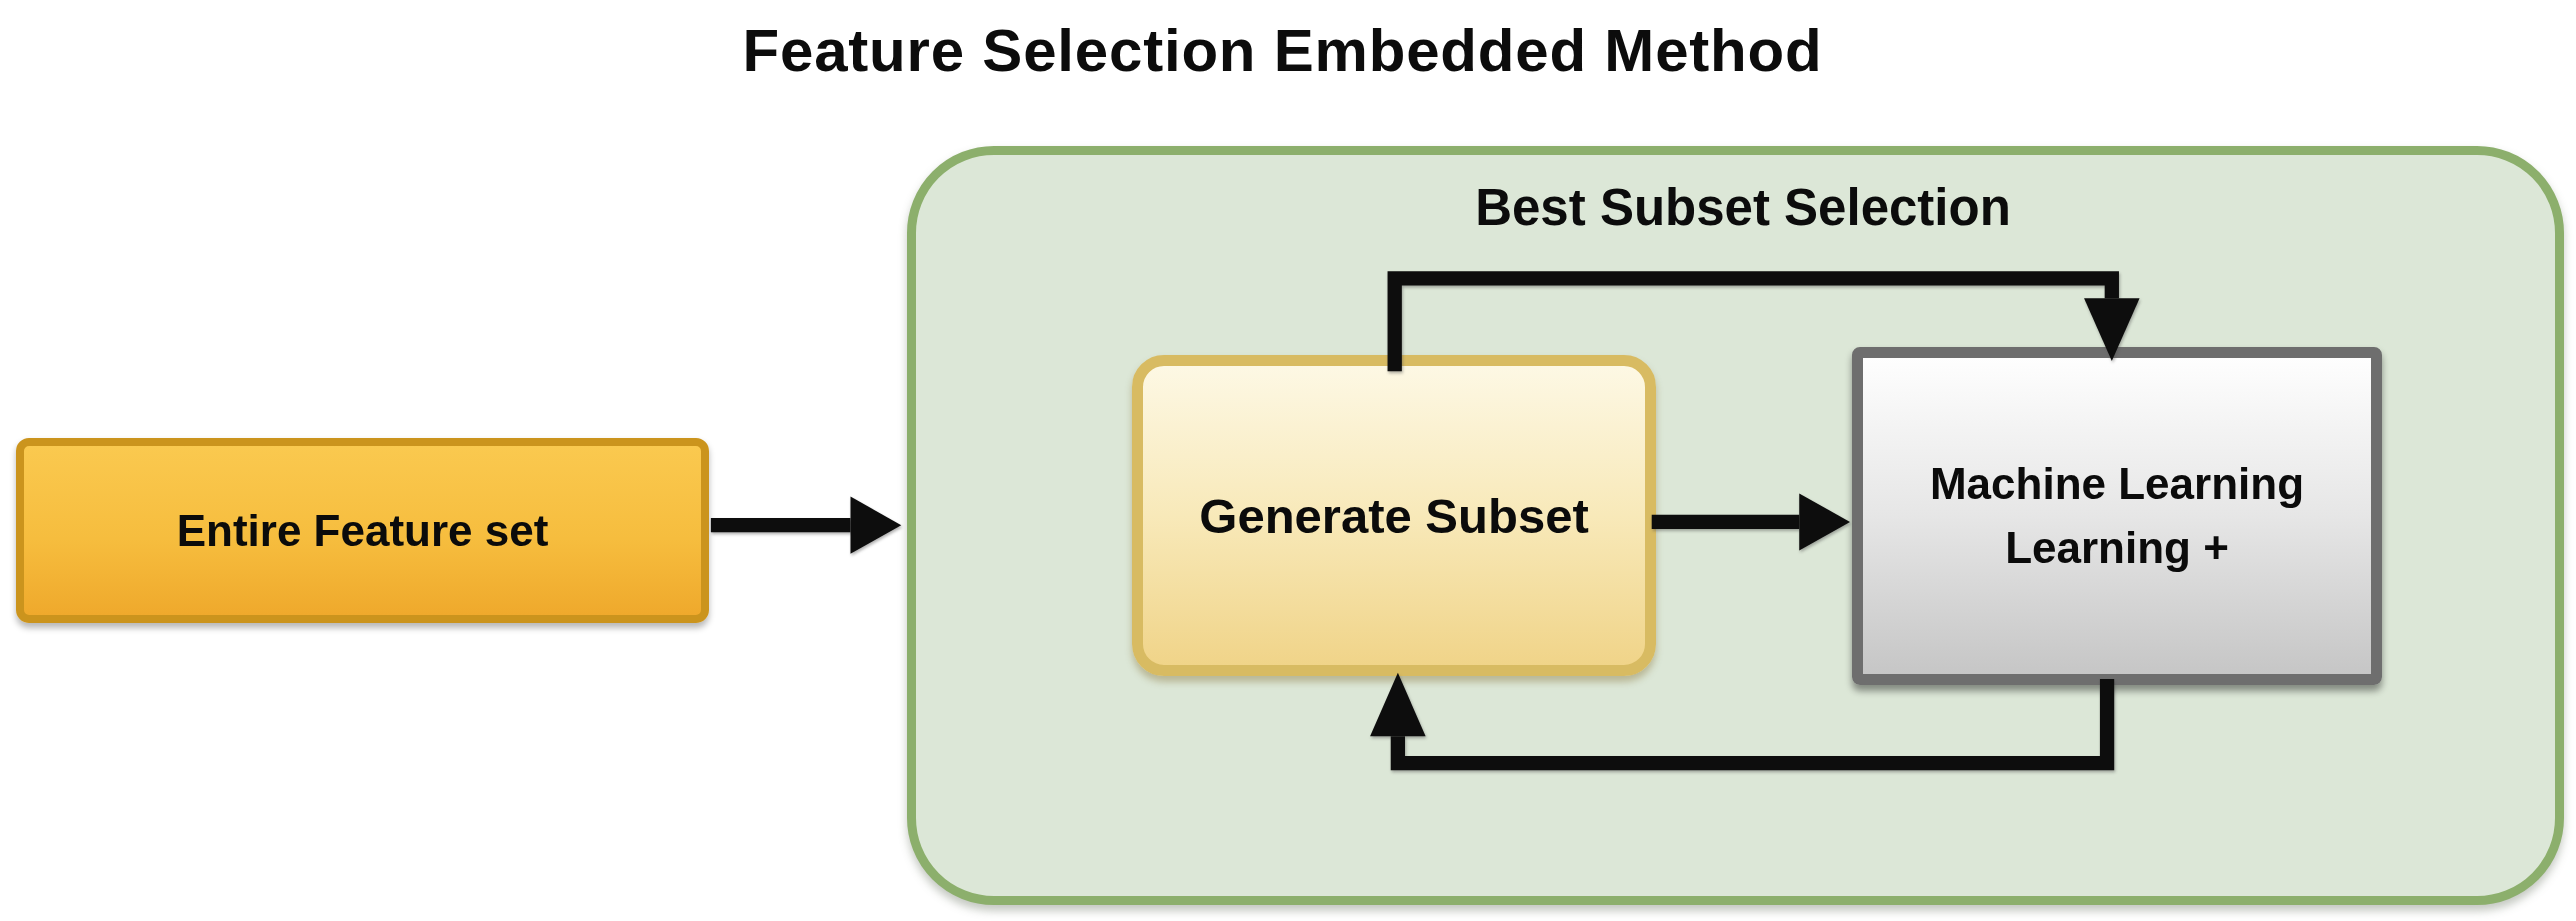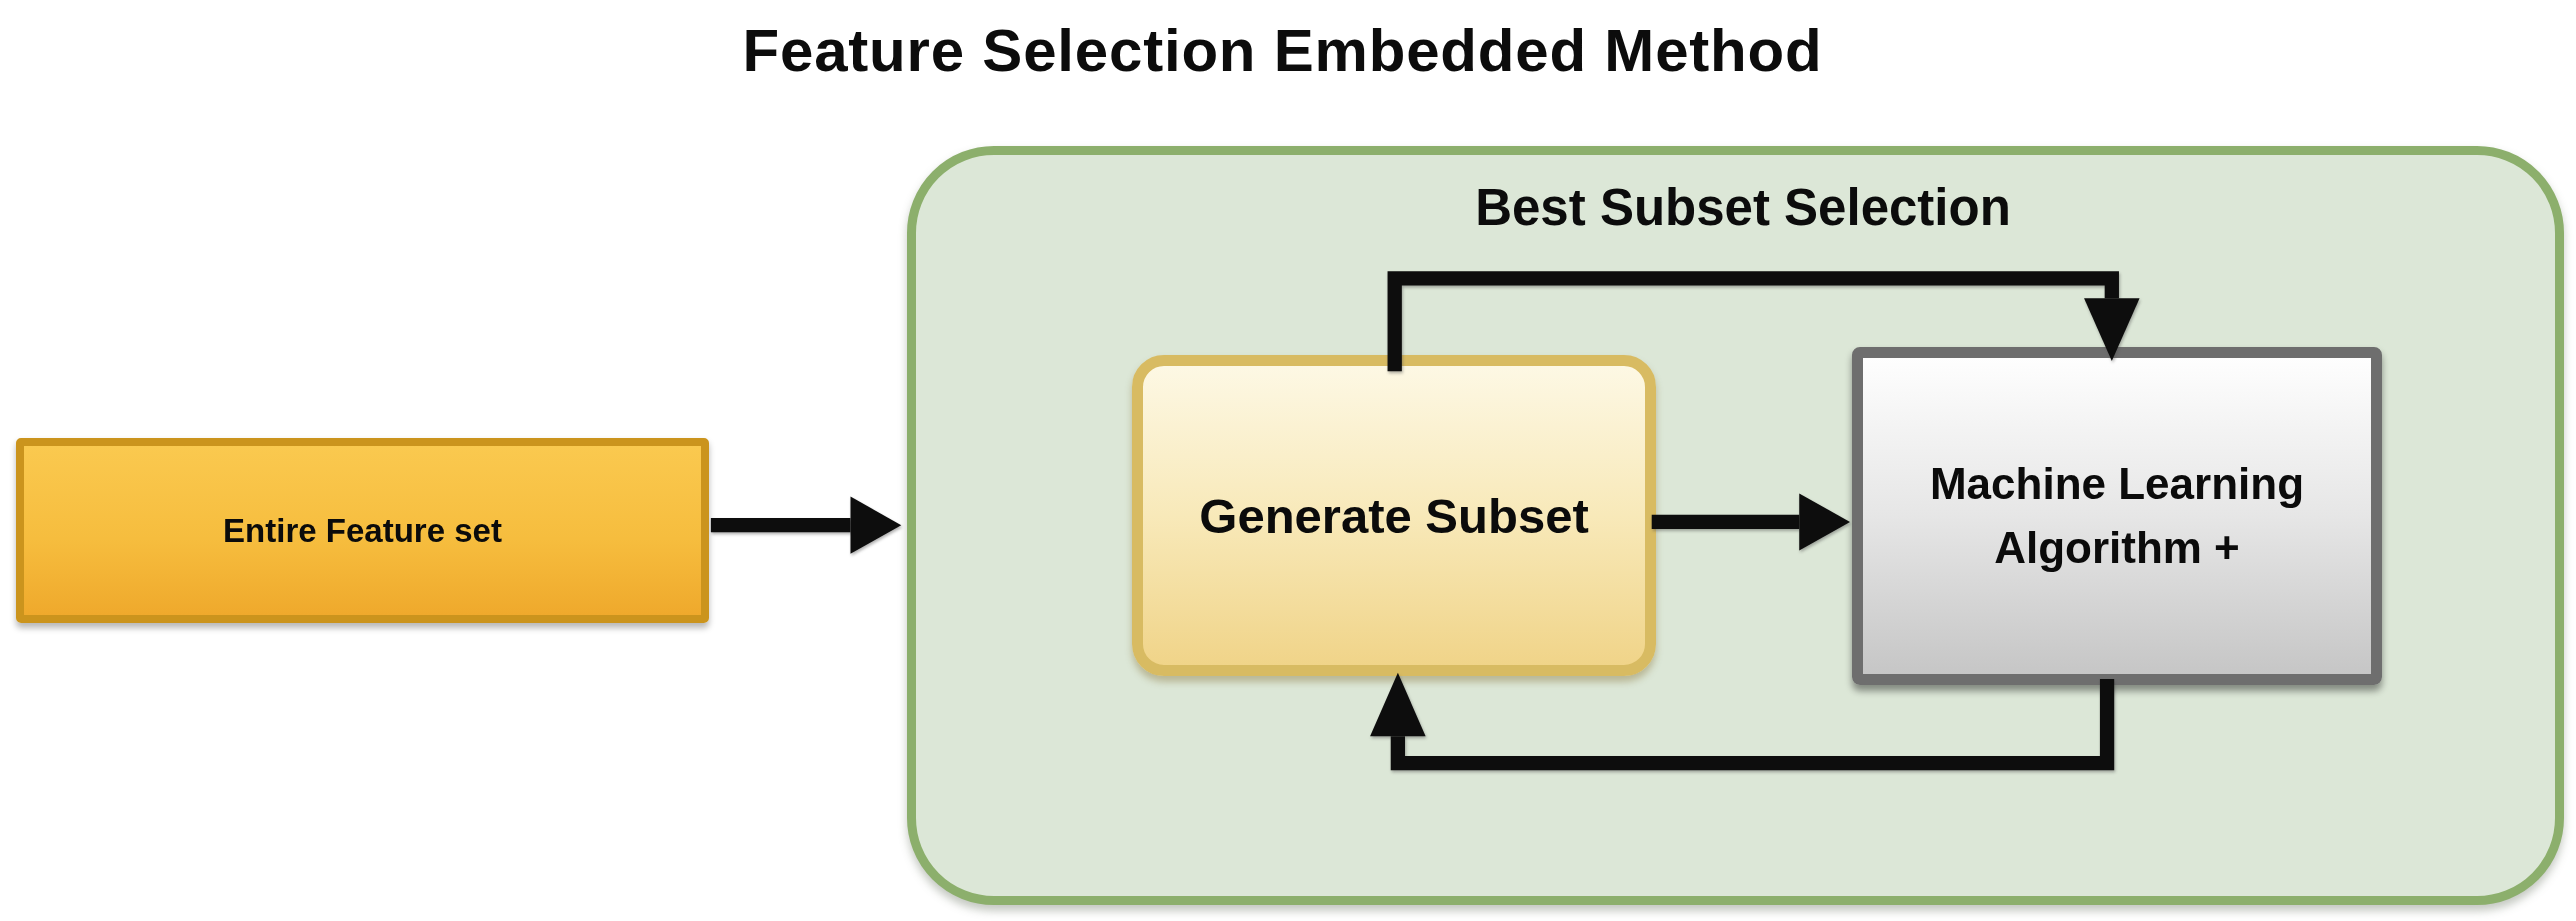--- a/index.html
+++ b/index.html
@@ -56,23 +56,23 @@
     font-weight: bold;
     color: #0b0b0b;
     box-sizing: border-box;
   }
   .node-entire {
     left: 16px;
     top: 438px;
     width: 693px;
     height: 185px;
     border: 8.7px solid #cb941d;
-    border-radius: 5px;
+    border-radius: 13px;
     background: linear-gradient(180deg, #fac94f 0%, #f6bd3e 55%, #efa92c 100%);
-    font-size: 33px;
+    font-size: 44px;
     box-shadow: 0 4.8px 6.3px rgba(0, 0, 0, 0.28);
   }
   .node-generate {
     left: 1132px;
     top: 355px;
     width: 524px;
     height: 321px;
     border: 11px solid #d8bb62;
     border-radius: 32px;
     background: linear-gradient(180deg, #fdf8e4 0%, #f8e9b9 50%, #f0d489 100%);
@@ -123,21 +123,21 @@
     <span>Entire Feature set</span>
   </div>
 
   <div class="node node-generate">
     <span>Generate Subset</span>
   </div>
 
   <div class="node node-ml">
     <span>
       <span>Machine Learning</span><br>
-      <span>Algorithm +</span><br>
+      <span>Learning +</span><br>
     </span>
   </div>
 
   <svg class="arrows" viewBox="0 0 3247 1161" xmlns="http://www.w3.org/2000/svg">
     <g>
       <path d="M 896 662 H 1072"></path>
       <polygon points="1072,626 1072,698 1136,662"></polygon>
     </g>
     <g>
       <path d="M 1758 468 V 351 H 2662 V 376"></path>

